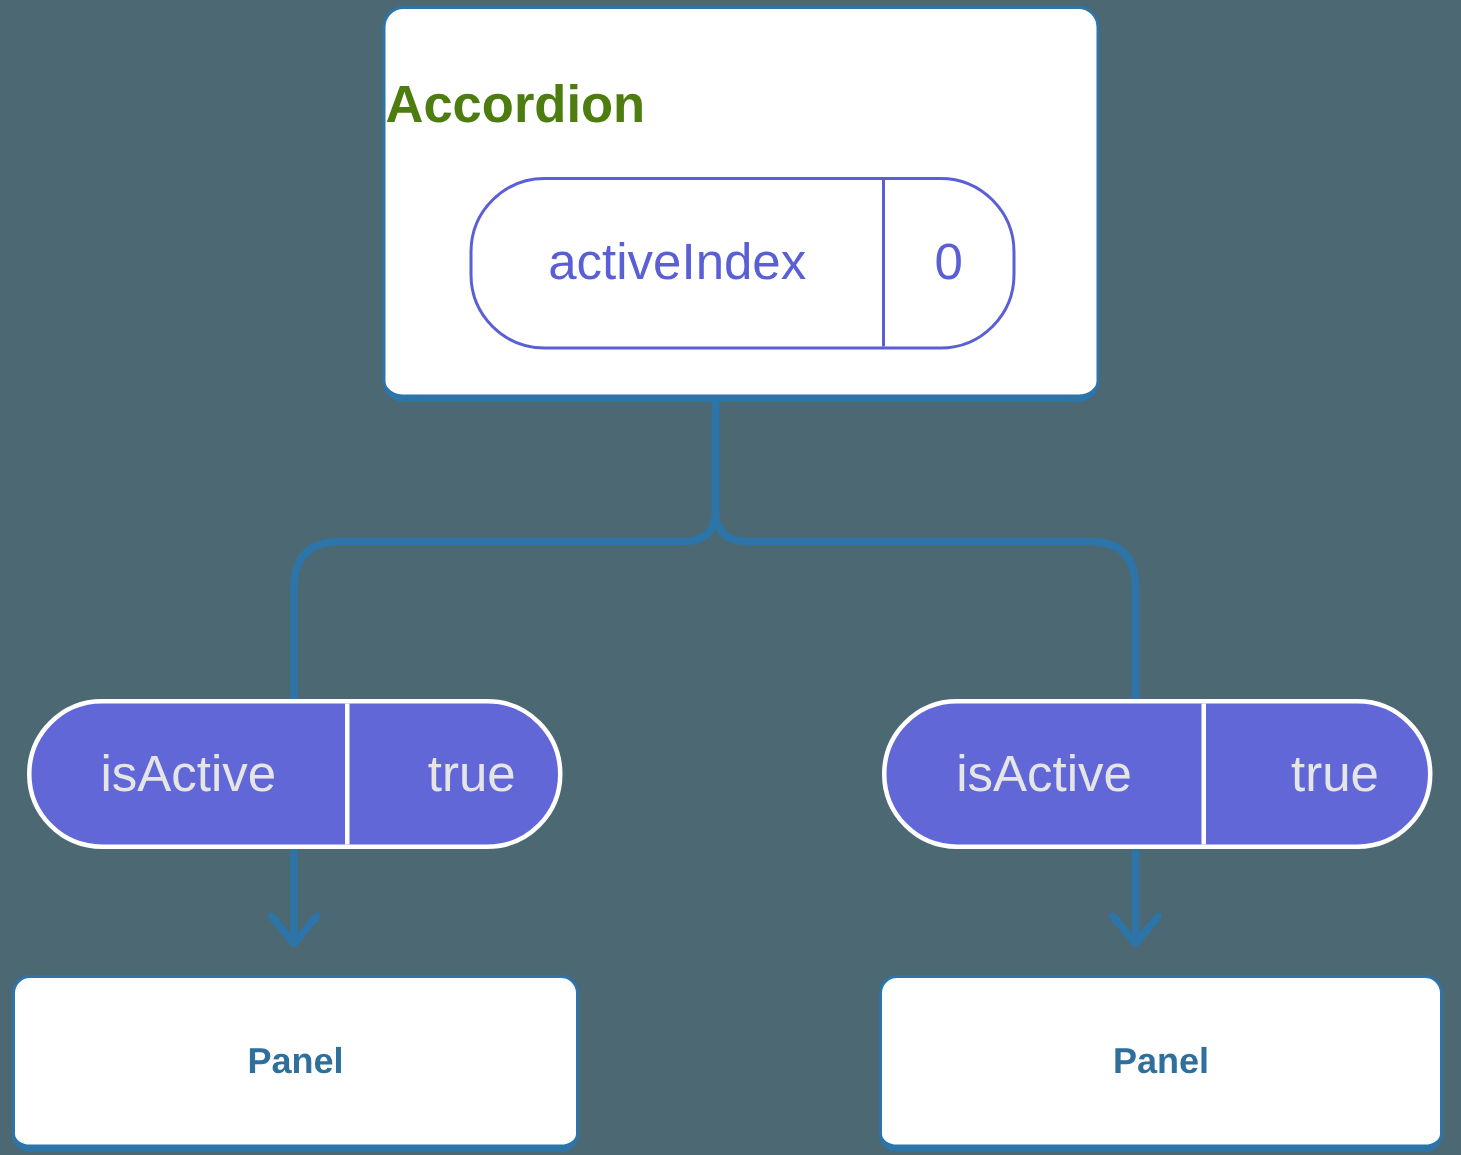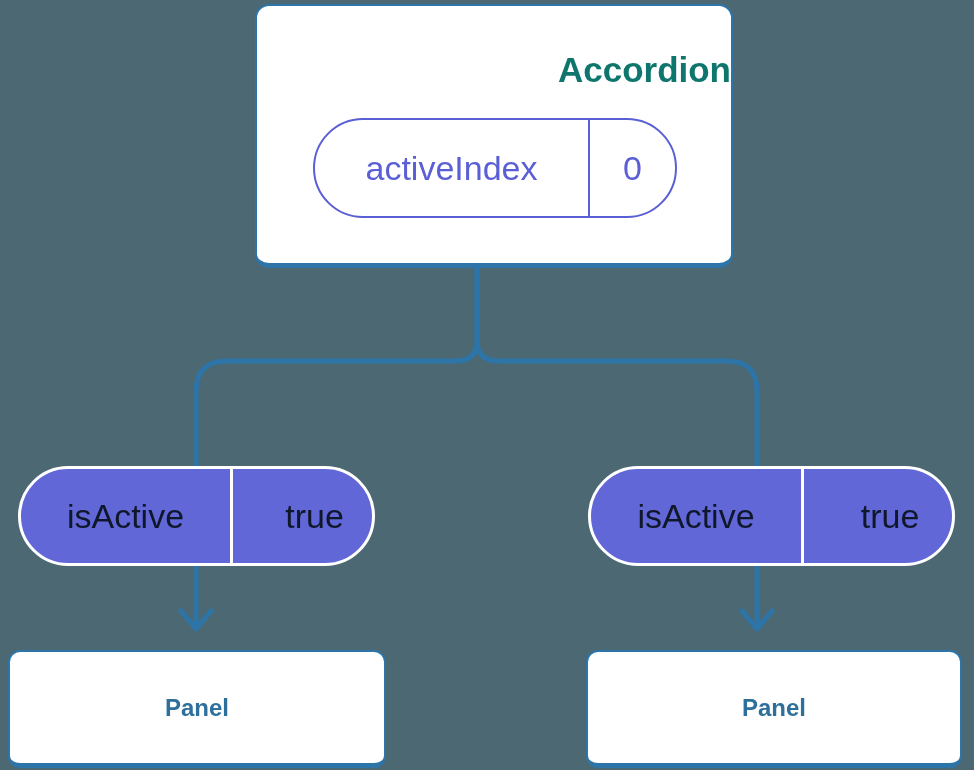--- a/index.html
+++ b/index.html
@@ -28,31 +28,30 @@
     border-radius: 14px;
   }
 
   .root-card {
     left: 255px; top: 4px;
     width: 478px; height: 264px;
   }
 
   .root-title {
     margin-top: 44px;
-    text-align: right;
+    text-align: left;
     font-size: 35px;
     font-weight: 700;
-    color: #0f766e;
-    padding-left: 36px;
+    color: #4d7c0f;
   }
 
   .state-pill {
     position: absolute;
     left: 313px; top: 118px;
-    width: 364px; height: 100px;
+    width: 364px; height: 115px;
     background: #ffffff;
     border: 2.5px solid #5a5fd6;
     border-radius: 50px;
     display: flex;
     align-items: stretch;
     color: #5a5fd6;
     font-size: 34px;
   }
   .state-pill .pill-name {
     width: 275px;
@@ -66,21 +65,21 @@
 
   .prop-pill {
     position: absolute;
     top: 466px;
     height: 100px;
     background: #6267d8;
     border: 3px solid #ffffff;
     border-radius: 50px;
     display: flex;
     align-items: stretch;
-    color: #0f172a;
+    color: #e5e5e5;
     font-size: 34px;
   }
   .prop-pill.left  { left: 18px;  width: 357px; }
   .prop-pill.right { left: 588px; width: 367px; }
   .prop-pill .pill-name {
     border-right: 3px solid #ffffff;
     display: flex; align-items: center; justify-content: center;
   }
   .prop-pill.left  .pill-name { width: 212px; }
   .prop-pill.right .pill-name { width: 213px; }

